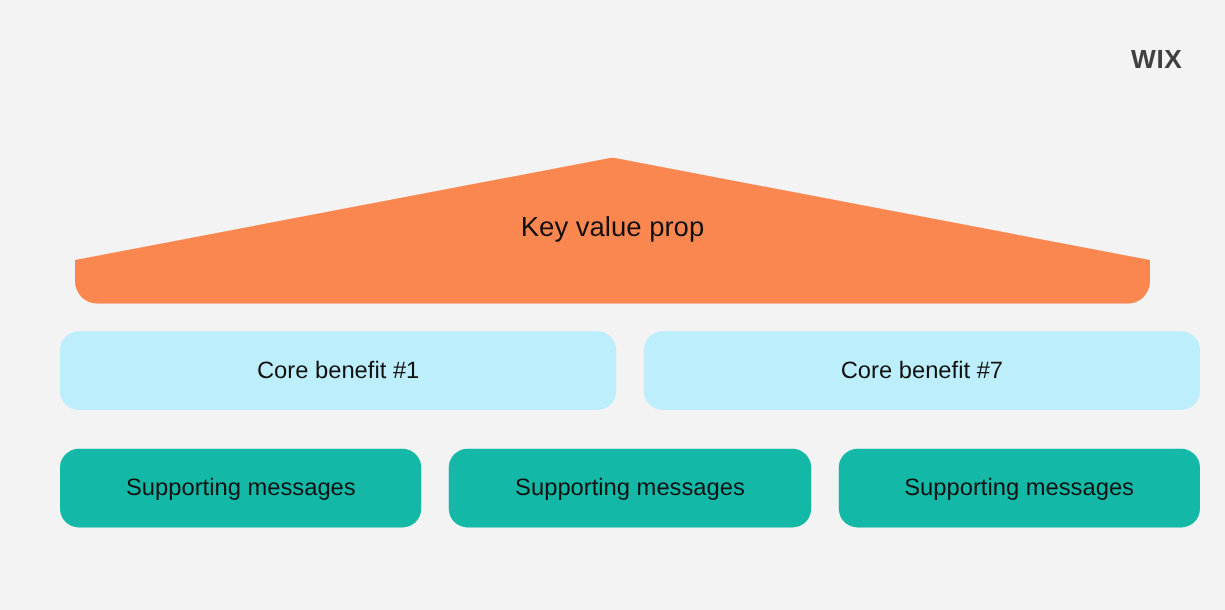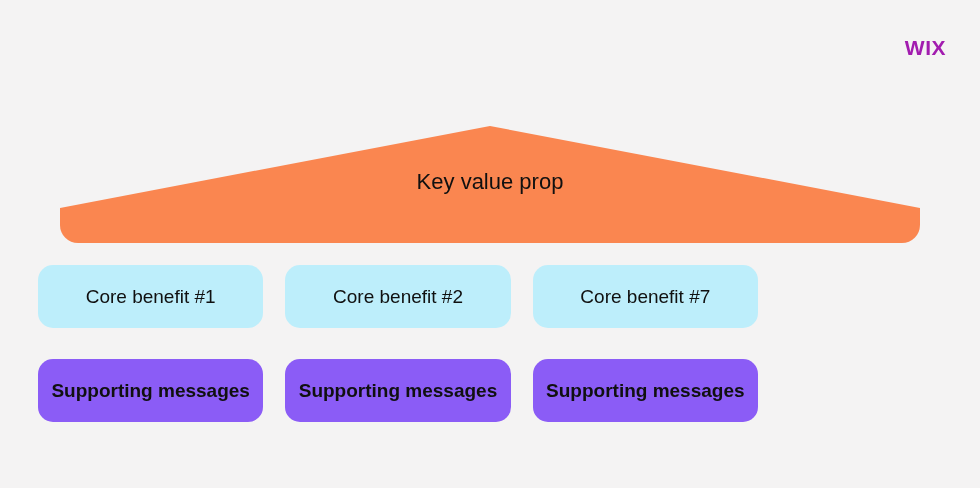--- a/index.html
+++ b/index.html
@@ -32,21 +32,21 @@
     color: #101010;
     white-space: nowrap;
   }
   .brand-logo {
     position: absolute;
     right: 34px;
     top: 36px;
     font-size: 21px;
     font-weight: 700;
     letter-spacing: 0.5px;
-    color: #a21caf;
+    color: #404040;
   }
 
   
   .roof-wrap {
     position: absolute;
     left: 60px;
     top: 126px;
     width: 860px;
     height: 117px;
   }
@@ -68,42 +68,42 @@
     box-sizing: border-box;
     font-size: 22px;
     font-weight: 400;
     color: #101010;
     pointer-events: none;
   }
 
   
   .row {
     position: absolute;
-    left: 38px;
-    width: 720px;
+    left: 48px;
+    width: 912px;
     display: flex;
     gap: 22px;
   }
   .row-benefits { top: 265px; }
   .row-supporting { top: 359px; }
 
   .cell {
     flex: 1 1 0;
     height: 63px;
     border-radius: 15px;
     display: flex;
     align-items: center;
     justify-content: center;
     font-size: 19px;
     font-weight: 400;
     color: #101010;
     box-sizing: border-box;
   }
   .cell-benefit { background: #bdeefb; }
-  .cell-supporting { background: #8b5cf6; font-weight: bold; }
+  .cell-supporting { background: #14b8a6; }
 </style>
 </head>
 <body>
 
 <div class="canvas">
 
 
   <div class="brand-logo">WIX</div>
 
   <div class="roof-wrap">
@@ -111,23 +111,20 @@
       <path d="M 430 0 L 860 82 L 860 99 A 18 18 0 0 1 842 117 L 18 117 A 18 18 0 0 1 0 99 L 0 82 Z" fill="#fa8650"></path>
     </svg>
     <div class="roof-label">Key value prop</div>
   </div>
 
   <div class="row row-benefits">
     <div class="cell cell-benefit">
       <span>Core benefit #1</span>
     </div>
     <div class="cell cell-benefit">
-      <span>Core benefit #2</span>
-    </div>
-    <div class="cell cell-benefit">
       <span>Core benefit #7</span>
     </div>
   </div>
 
   <div class="row row-supporting">
     <div class="cell cell-supporting">
       <span>Supporting messages</span>
     </div>
     <div class="cell cell-supporting">
       <span>Supporting messages</span>

